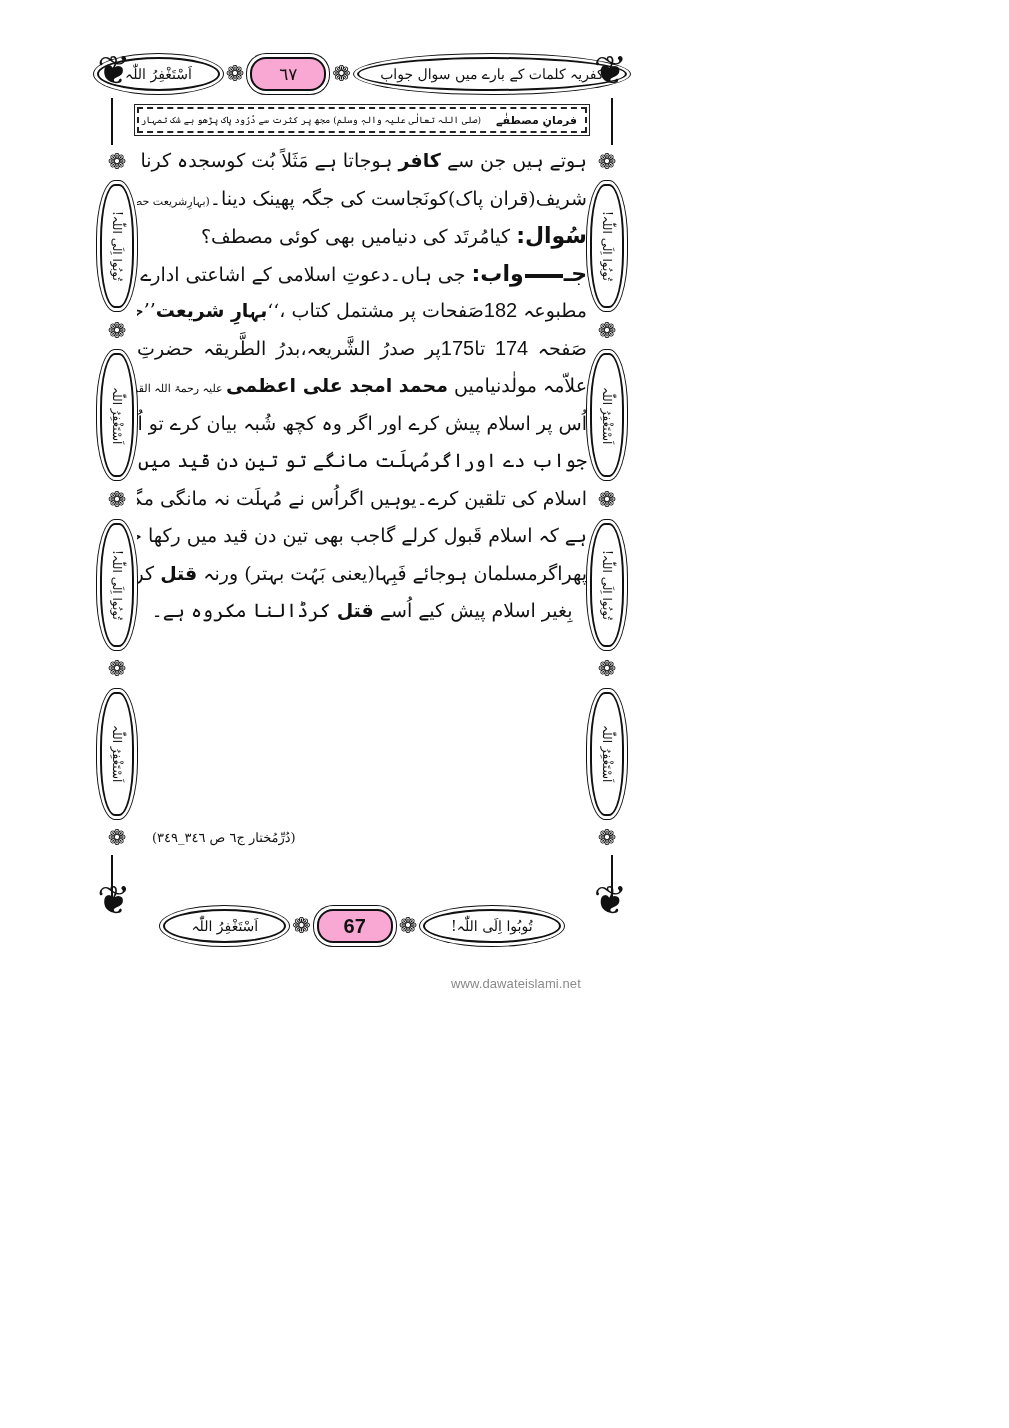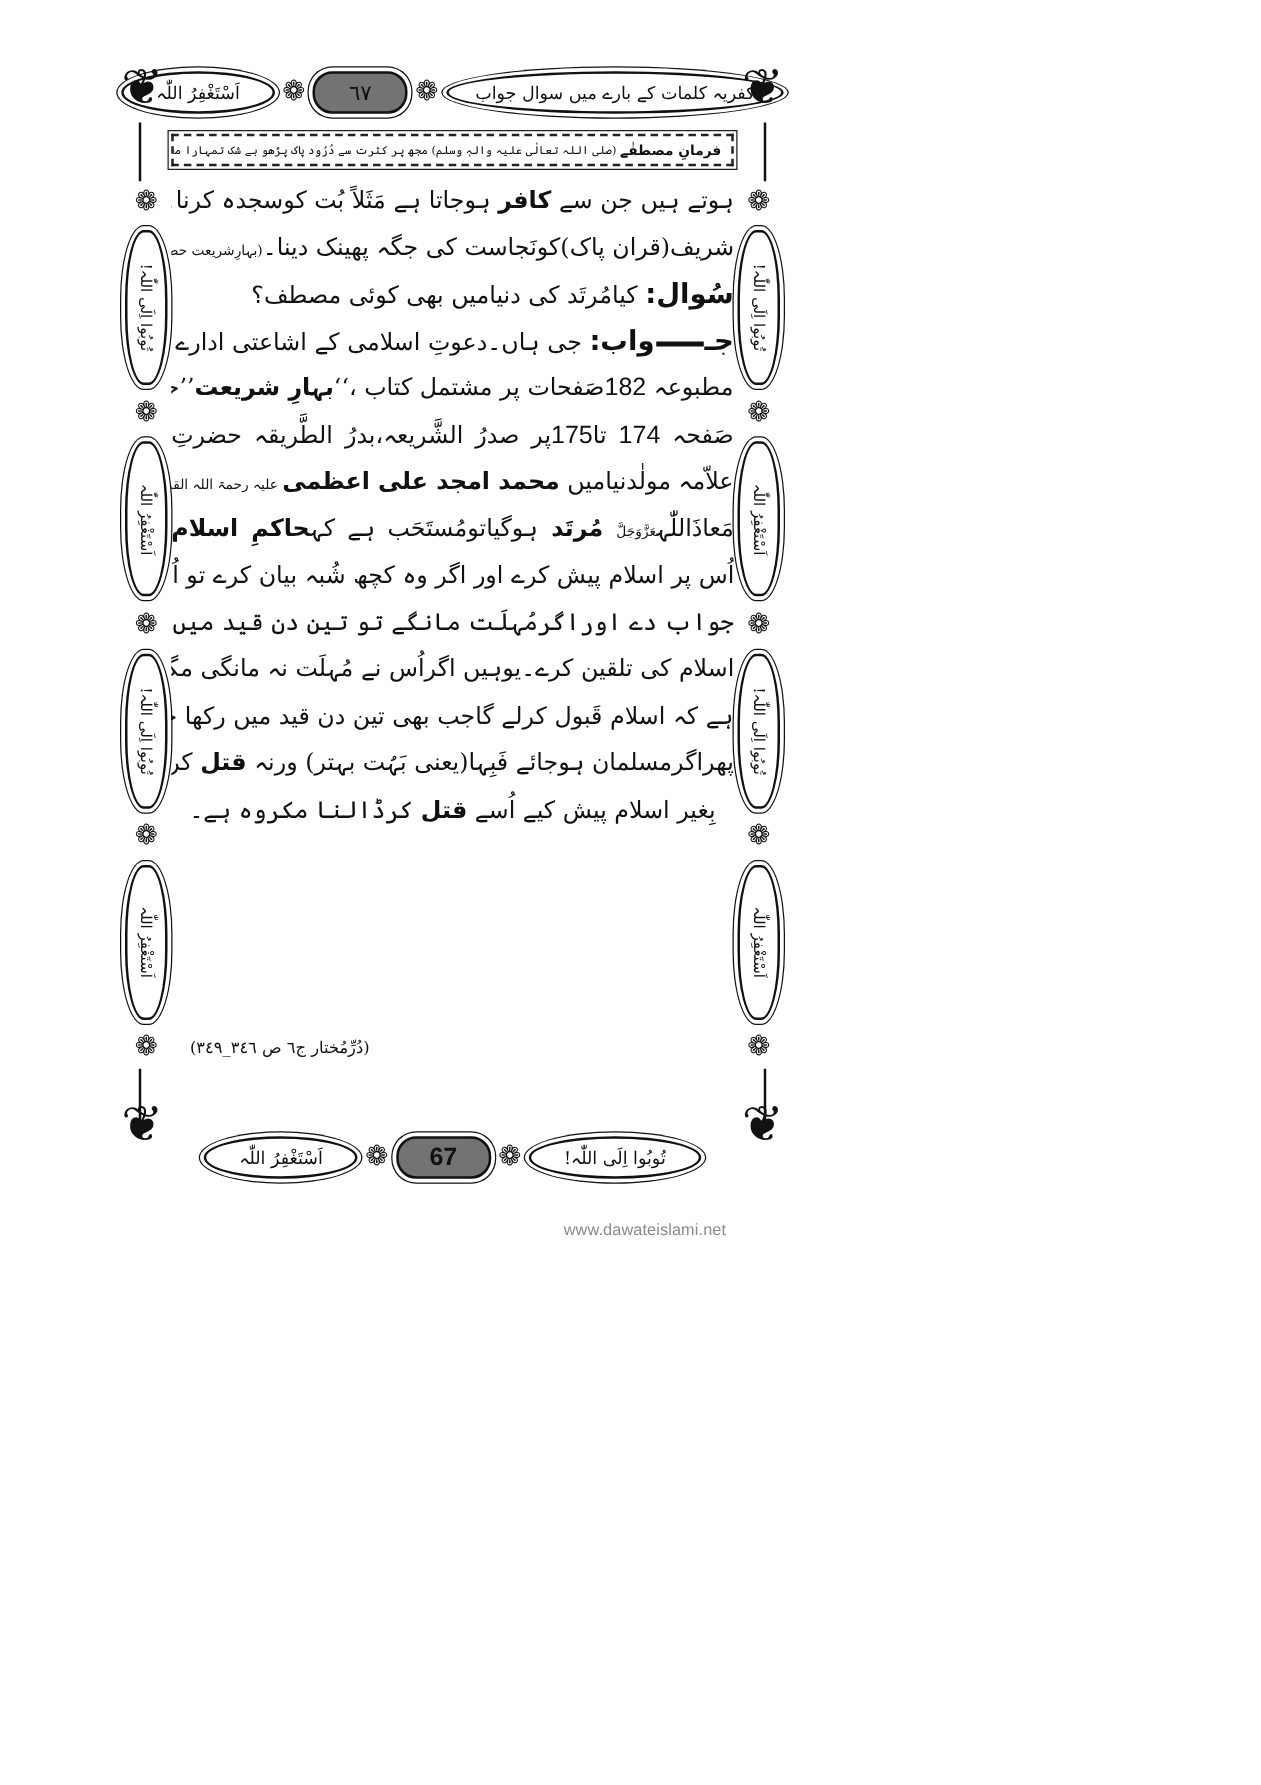--- a/index.html
+++ b/index.html
@@ -36,31 +36,31 @@
     .corner.tr { right: 0; top: 0; text-align: right; }
     .corner.bl { left: 0; bottom: 0; }
     .corner.br { right: 0; bottom: 0; text-align: right; }
 
     .cartouche { height: 30px; padding: 0 26px; border: 2px solid #111; border-radius: 50%;
                  display: flex; align-items: center; justify-content: center; background: #fff;
                  box-shadow: 0 0 0 3px #fff, 0 0 0 4px #111; white-space: nowrap; }
     .cartouche span { font-family: "DejaVu Serif", serif; font-size: 14px; direction: rtl; }
     .cartouche.wide { min-width: 110px; }
     .page-num { height: 30px; min-width: 52px; padding: 0 10px; border: 2px solid #111; border-radius: 16px;
-                display: flex; align-items: center; justify-content: center; background: #737373;
+                display: flex; align-items: center; justify-content: center; background: #f9a8d4;
                 box-shadow: 0 0 0 3px #fff, 0 0 0 4px #111; }
     .page-num span { font-family: "Liberation Sans", sans-serif; font-weight: bold; font-size: 20px; }
     .page-num.urdu span { font-family: "DejaVu Serif", serif; font-weight: normal; font-size: 17px; }
 
     
     .hadith { position: absolute; left: 40px; right: 40px; top: 57px; height: 22px;
               border: 2px dashed #222; outline: 1px solid #222; outline-offset: 2px;
               display: flex; align-items: center; justify-content: flex-start; padding: 0 8px;
               direction: rtl; font-size: 9px; font-family: "DejaVu Serif", serif; white-space: nowrap; overflow: hidden; }
-    .hadith .lead { font-weight: bold; font-size: 11px; margin-left: 3px; font-family: "DejaVu Sans", sans-serif; }
+    .hadith .lead { font-weight: bold; font-size: 11px; margin-left: 15px; font-family: "DejaVu Sans", sans-serif; }
 
     
     .content { position: absolute; left: 40px; right: 40px; top: 92px; direction: rtl;
                font-family: "DejaVu Serif", serif; }
     .line { height: 37.5px; line-height: 37.5px; font-size: 19px; white-space: nowrap; text-align: justify;
             text-align-last: justify; overflow: hidden; }
     .line .b { font-weight: bold; font-family: "DejaVu Sans", sans-serif; margin-top: 29px; }
     .line .sm { font-size: 11px; }
     .line .ltr { direction: ltr; unicode-bidi: embed; font-family: "Liberation Sans", sans-serif; font-size: 20px; }
     .heading { height: 48px; line-height: 48px; font-size: 26px; font-weight: bold; text-align: center;
@@ -161,23 +161,20 @@
     </div>
     <div class="line">
       <span>مطبوعہ </span><span class="ltr">182</span><span>صَفحات پر مشتمل کتاب ،‘‘</span><span class="b">بہارِ شریعت</span><span>’’حصّہ </span>
     </div>
     <div class="line">
       <span>صَفحہ </span><span class="ltr">174</span><span> تا</span><span class="ltr">175</span><span>پر صدرُ الشَّریعہ،بدرُ الطَّریقہ حضرتِ</span>
     </div>
     <div class="line">
       <span>علاّمہ مولٰدنیامیں </span><span class="b">محمد امجد علی اعظمی</span><span class="sm"> علیہ رحمۃ اللہ القوی </span>
     </div>
-    <div class="line">
-      <span>مَعاذَاللّٰہ</span><span class="sm">عَزَّوَجَلَّ</span><span class="b"> مُرتَد </span><span>ہوگیاتومُستَحَب ہے کہ</span><span class="b">حاکمِ اسلام</span>
-    </div>
     <div class="line">اُس پر اسلام پیش کرے اور اگر وہ کچھ شُبہ بیان کرے تو اُس کا</div>
     <div class="line">جواب دے اوراگرمُہلَت مانگے تو تین دن قید میں رکھے اور ہرروز</div>
     <div class="line">اسلام کی تلقین کرے۔یوہیں اگراُس نے مُہلَت نہ مانگی مگر امّید</div>
     <div class="line">ہے کہ اسلام قَبول کرلے گاجب بھی تین دن قید میں رکھا جائے۔</div>
     <div class="line">
       <span>پھراگرمسلمان ہوجائے فَبِہا(یعنی بَہُت بہتر) ورنہ </span><span class="b">قتل</span><span> کردیا جائے۔</span>
     </div>
     <div class="line last-line">
       <span>بِغیر اسلام پیش کیے اُسے </span><span class="b">قتل</span><span> کرڈالنا مکروہ ہے۔</span>
     </div>

